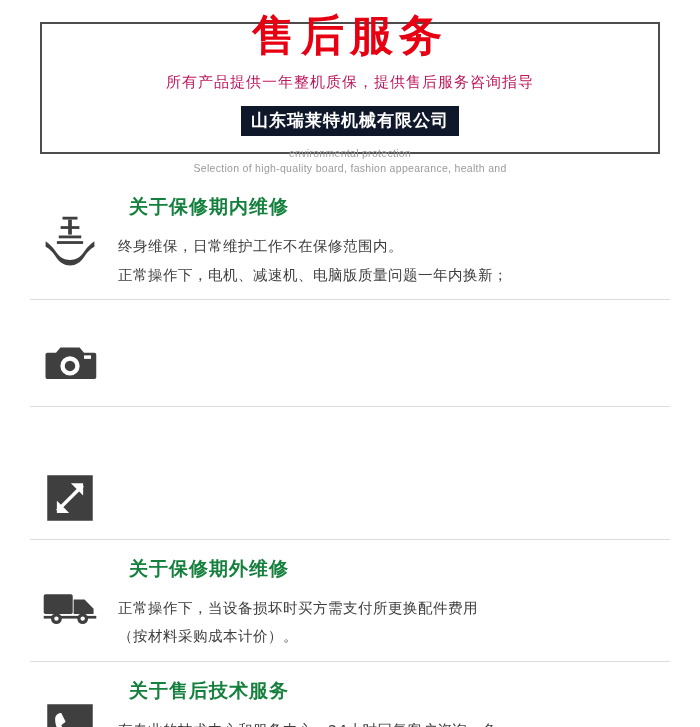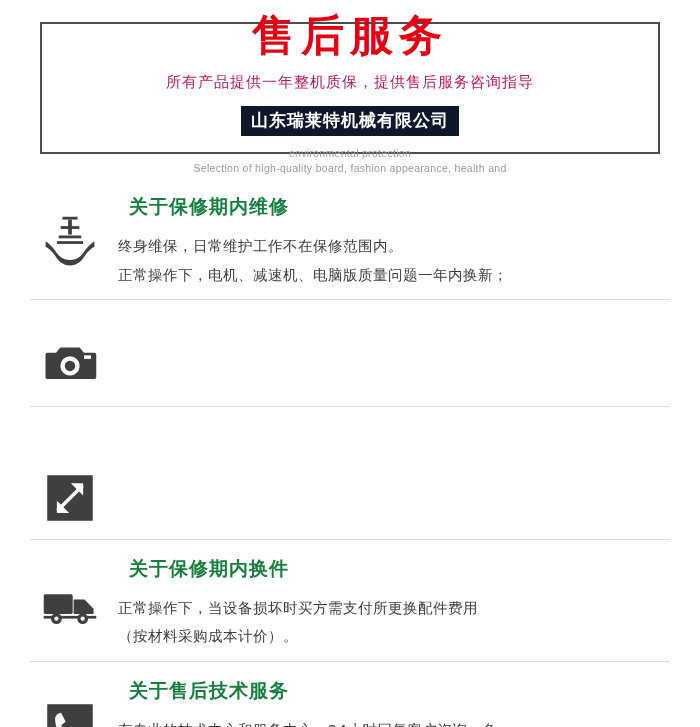--- a/index.html
+++ b/index.html
@@ -218,21 +218,21 @@
               <rect x="3" y="44" width="58" height="3"></rect>
             </g>
             <circle cx="17" cy="47" r="6" fill="#3f3f3f"></circle>
             <circle cx="17" cy="47" r="2.4" fill="#ffffff"></circle>
             <circle cx="46" cy="47" r="6" fill="#3f3f3f"></circle>
             <circle cx="46" cy="47" r="2.4" fill="#ffffff"></circle>
           </svg>
         </div>
       </div>
       <div class="item-body">
-        <div class="item-title">关于保修期内换件</div>
+        <div class="item-title">关于保修期外维修</div>
         <div class="item-text">正常操作下，当设备损坏时买方需支付所更换配件费用</div>
         <div class="item-text">（按材料采购成本计价）。</div>
       </div>
     </div>
 
     <div class="divider"></div>
 
     <div class="item">
       <div class="item-icon">
         <div class="icon-box">

